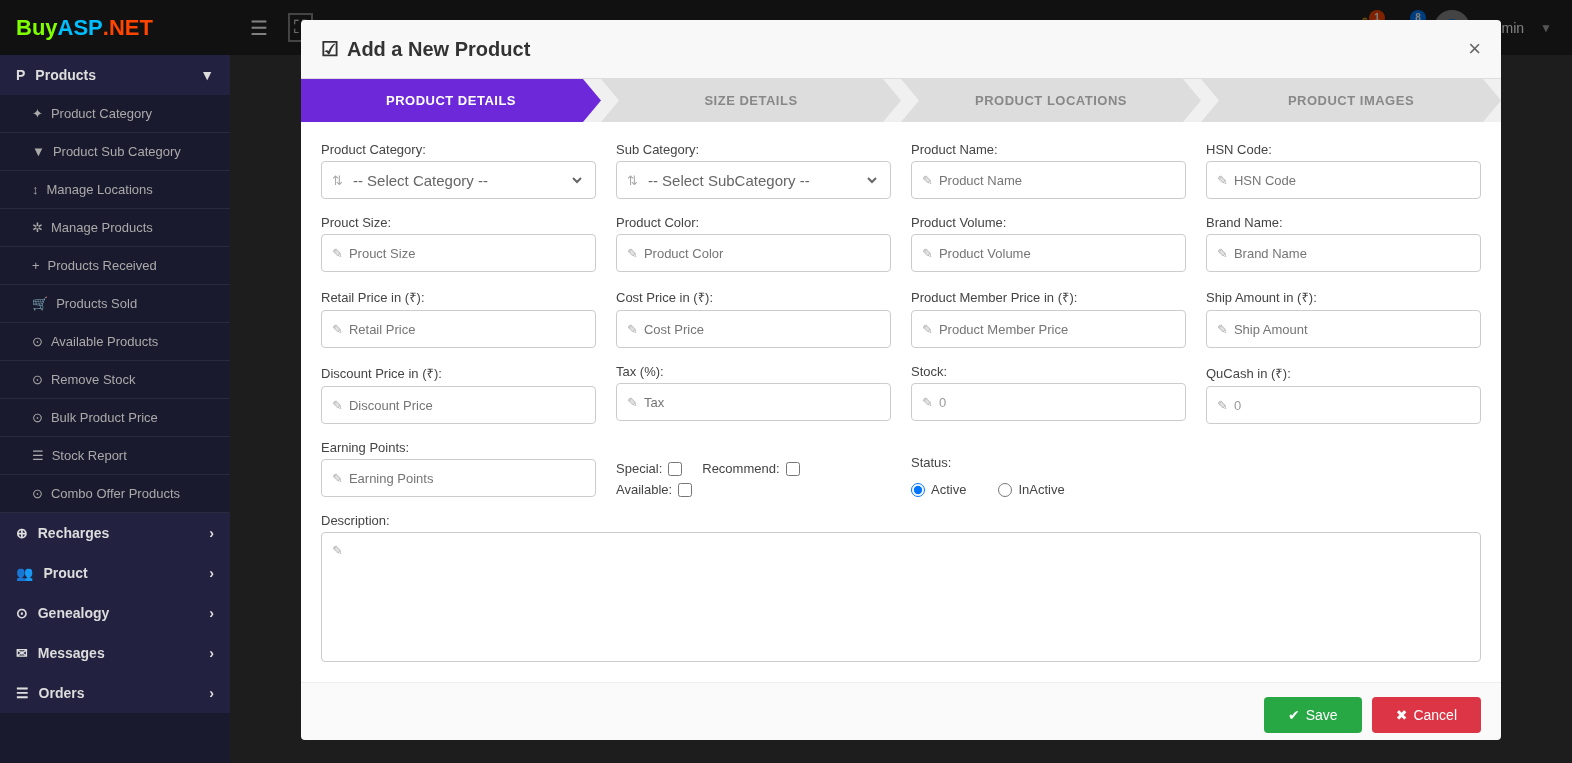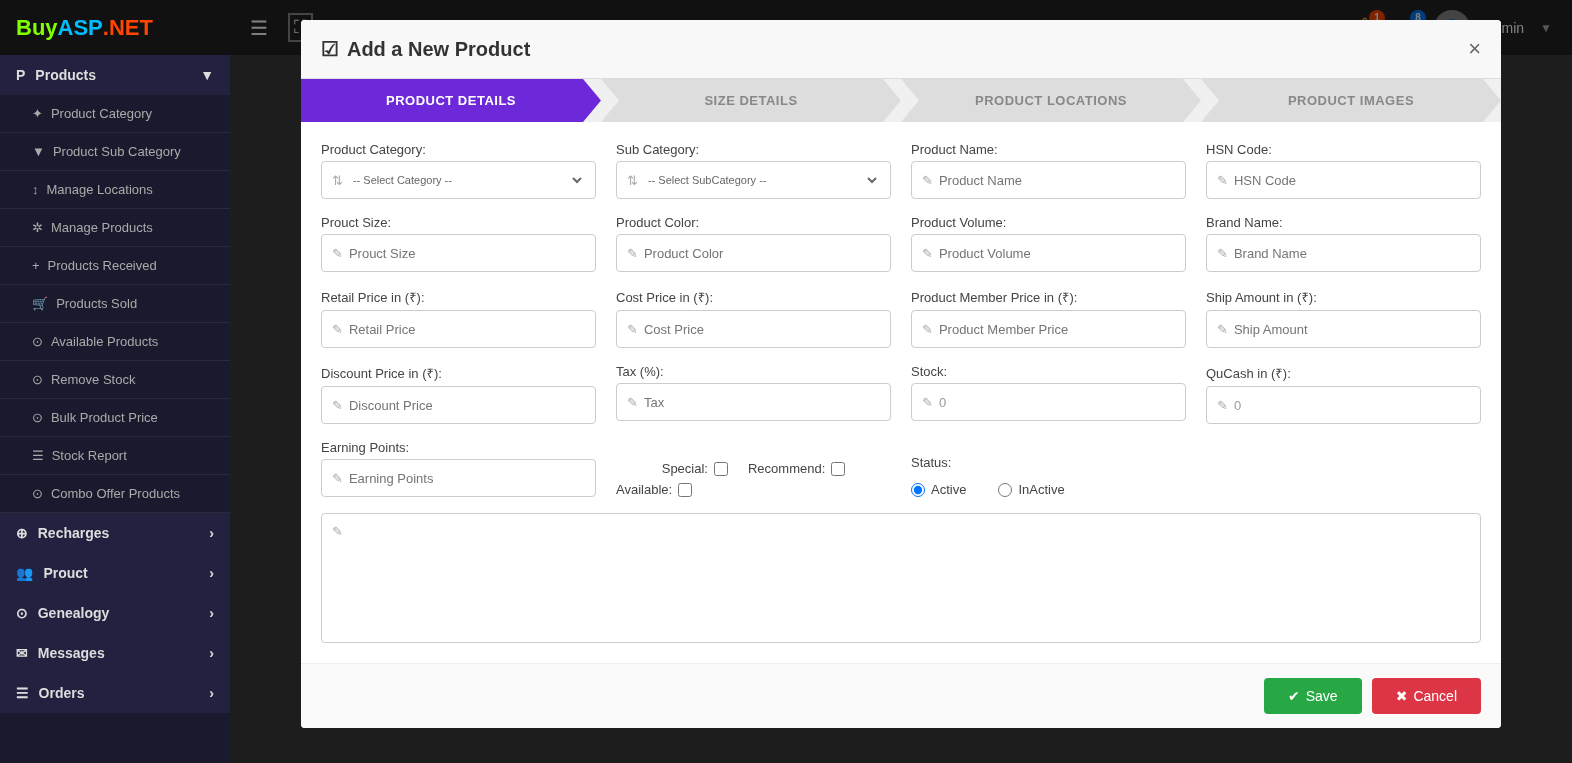--- a/index.html
+++ b/index.html
@@ -200,21 +200,21 @@
       flex: 1;
       font-size: 13px;
       color: #999;
       background: transparent;
       width: 100%;
     }
     .form-control select {
       border: none;
       outline: none;
       flex: 1;
-      font-size: 11px;
+      font-size: 15px;
       color: #666;
       background: transparent;
       width: 100%;
       cursor: pointer;
     }
     .edit-icon { color: #aaa; font-size: 13px; flex-shrink: 0; }
 
     
     .inline-row {
       display: flex;
@@ -543,21 +543,21 @@
 
           <div class="form-group">
             <label class="form-label">Earning Points:</label>
             <div class="form-control">
               <span class="edit-icon">✎</span>
               <input type="text" placeholder="Earning Points" style="">
             </div>
           </div>
 
           <div class="form-group" style="grid-column: 2; display: flex; flex-direction: column; gap: 6px; justify-content: flex-end;">
-            <div class="inline-row" style="margin-top:0;justify-content:center;">
+            <div class="inline-row" style="margin-top:0;">
               <div class="inline-item">
                 <label class="form-label">Special:</label>
                 <input type="checkbox" style="">
               </div>
               <div class="inline-item">
                 <label class="form-label">Recommend:</label>
                 <input type="checkbox" style="">
               </div>
             </div>
             <div class="inline-row" style="margin-top:0;">
@@ -580,20 +580,21 @@
                 <label>InActive</label>
               </div>
             </div>
           </div>
 
           <div style="grid-column: 4;"></div>
 
         </div>
 
         <div class="form-group" style="margin-top: 16px;">
+          <label class="form-label">Description:</label>
           <div class="desc-area">
             <span class="desc-icon">✎</span>
             <textarea class="desc-textarea" style=""></textarea>
           </div>
         </div>
 
       </div>
 
       <div class="modal-footer">
         <button class="btn-save">

